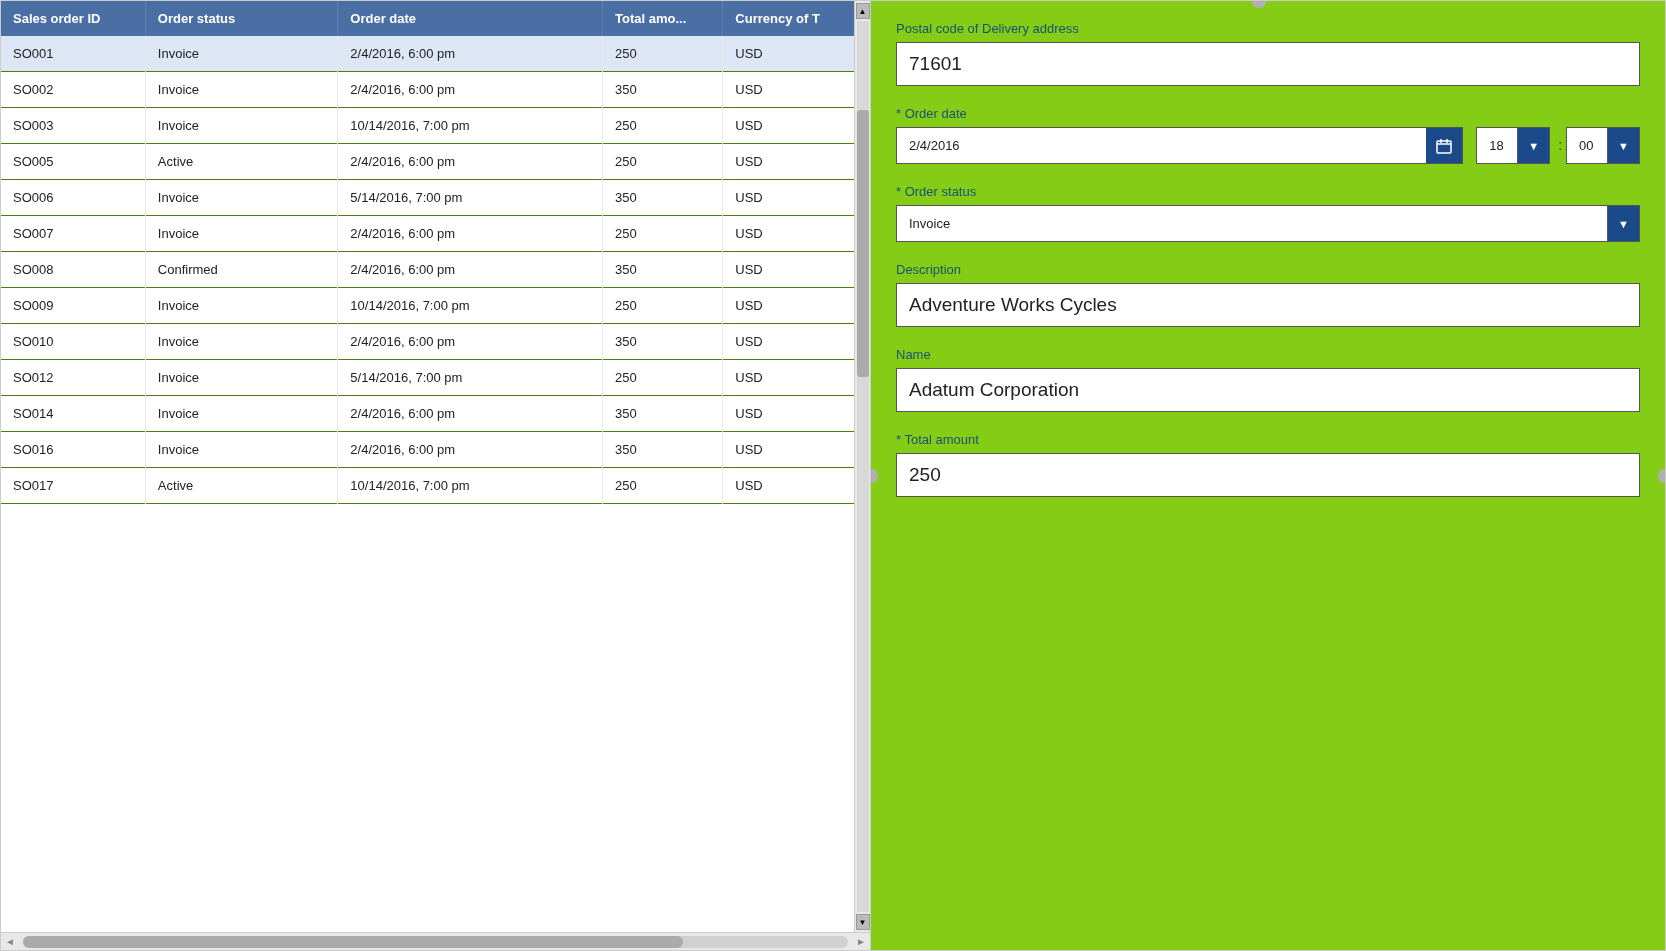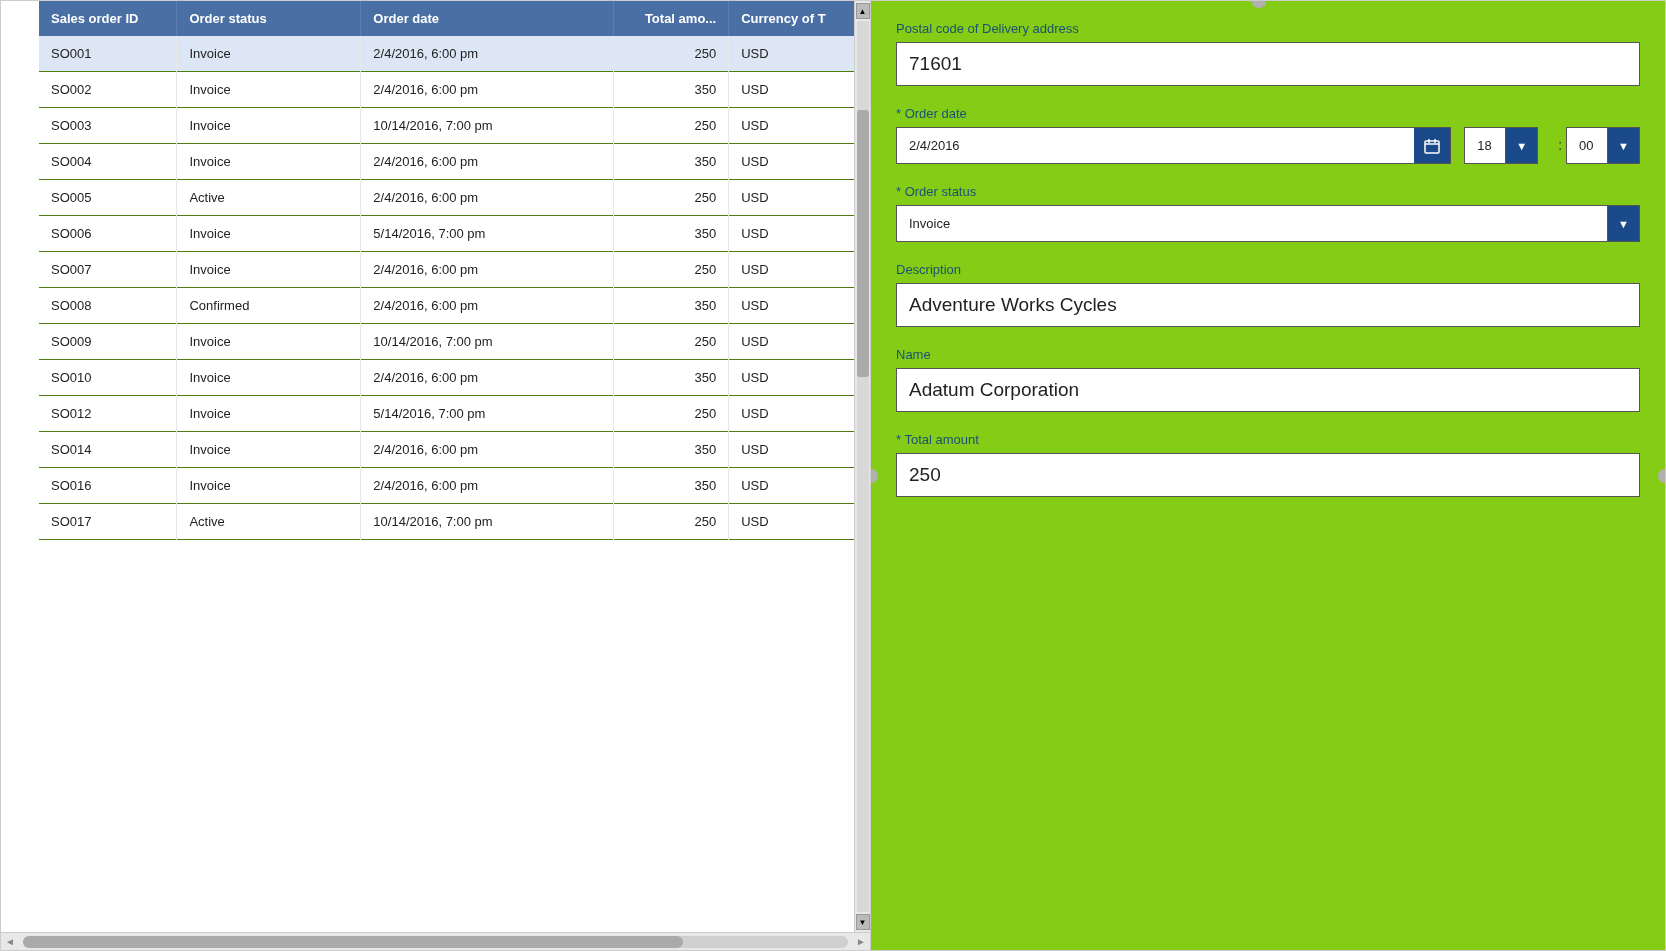--- a/index.html
+++ b/index.html
@@ -32,21 +32,20 @@
       flex-direction: column;
       border-right: 1px solid #ccc;
       overflow: hidden;
       position: relative;
     }
 
     .table-wrapper {
       overflow: hidden;
       flex: 1;
       position: relative;
-      padding-left: 38px;
     }
 
     table {
       width: 100%;
       border-collapse: collapse;
     }
 
     thead tr {
       background: #4a6fa5;
       color: #fff;
@@ -80,21 +79,21 @@
       border-right: 1px solid #e8e8e8;
     }
 
     tbody td:last-child {
       border-right: none;
     }
 
     .col-id { width: 120px; }
     .col-status { width: 160px; }
     .col-date { width: 220px; }
-    .col-amount { width: 100px; text-align: right; }
+    .col-amount { width: 100px; text-align: left; }
     .col-currency { width: 100px; }
 
     
     .table-scrollbar-area {
       height: 18px;
       background: #e8e8e8;
       border-top: 1px solid #ccc;
       display: flex;
       align-items: center;
       position: relative;
@@ -324,27 +323,20 @@
                   <td class="col-currency">USD</td>
                 </tr>
                 <tr>
                   <td class="col-id">SO003</td>
                   <td class="col-status">Invoice</td>
                   <td class="col-date">10/14/2016, 7:00 pm</td>
                   <td class="col-amount">250</td>
                   <td class="col-currency">USD</td>
                 </tr>
                 <tr>
-                  <td class="col-id">SO004</td>
-                  <td class="col-status">Invoice</td>
-                  <td class="col-date">2/4/2016, 6:00 pm</td>
-                  <td class="col-amount">350</td>
-                  <td class="col-currency">USD</td>
-                </tr>
-                <tr>
                   <td class="col-id">SO005</td>
                   <td class="col-status">Active</td>
                   <td class="col-date">2/4/2016, 6:00 pm</td>
                   <td class="col-amount">250</td>
                   <td class="col-currency">USD</td>
                 </tr>
                 <tr>
                   <td class="col-id">SO006</td>
                   <td class="col-status">Invoice</td>
                   <td class="col-date">5/14/2016, 7:00 pm</td>
@@ -448,21 +440,21 @@
           <button class="cal-btn">
             <svg width="16" height="16" viewBox="0 0 16 16" fill="white">
               <rect x="1" y="3" width="14" height="12" rx="1" fill="none" stroke="white" stroke-width="1.5"></rect>
               <line x1="1" y1="6" x2="15" y2="6" stroke="white" stroke-width="1.5"></line>
               <line x1="5" y1="1" x2="5" y2="5" stroke="white" stroke-width="1.5"></line>
               <line x1="11" y1="1" x2="11" y2="5" stroke="white" stroke-width="1.5"></line>
             </svg>
           </button>
         </div>
         <div class="time-part">
-          <div class="time-dropdown-wrap" style="margin-right:16px;">
+          <div class="time-dropdown-wrap" style="margin-right:4px;">
             <input class="time-val" type="text" value="18" style="width: 40px;">
             <button class="dropdown-btn">
               <span class="chevron-unicode">▼</span>
             </button>
           </div>
           <span style="padding:10px 4px; font-size:14px; color:#333;">:</span>
           <div class="time-dropdown-wrap">
             <input class="time-val" type="text" value="00" style="width: 40px;">
             <button class="dropdown-btn">
               <span class="chevron-unicode">▼</span>

